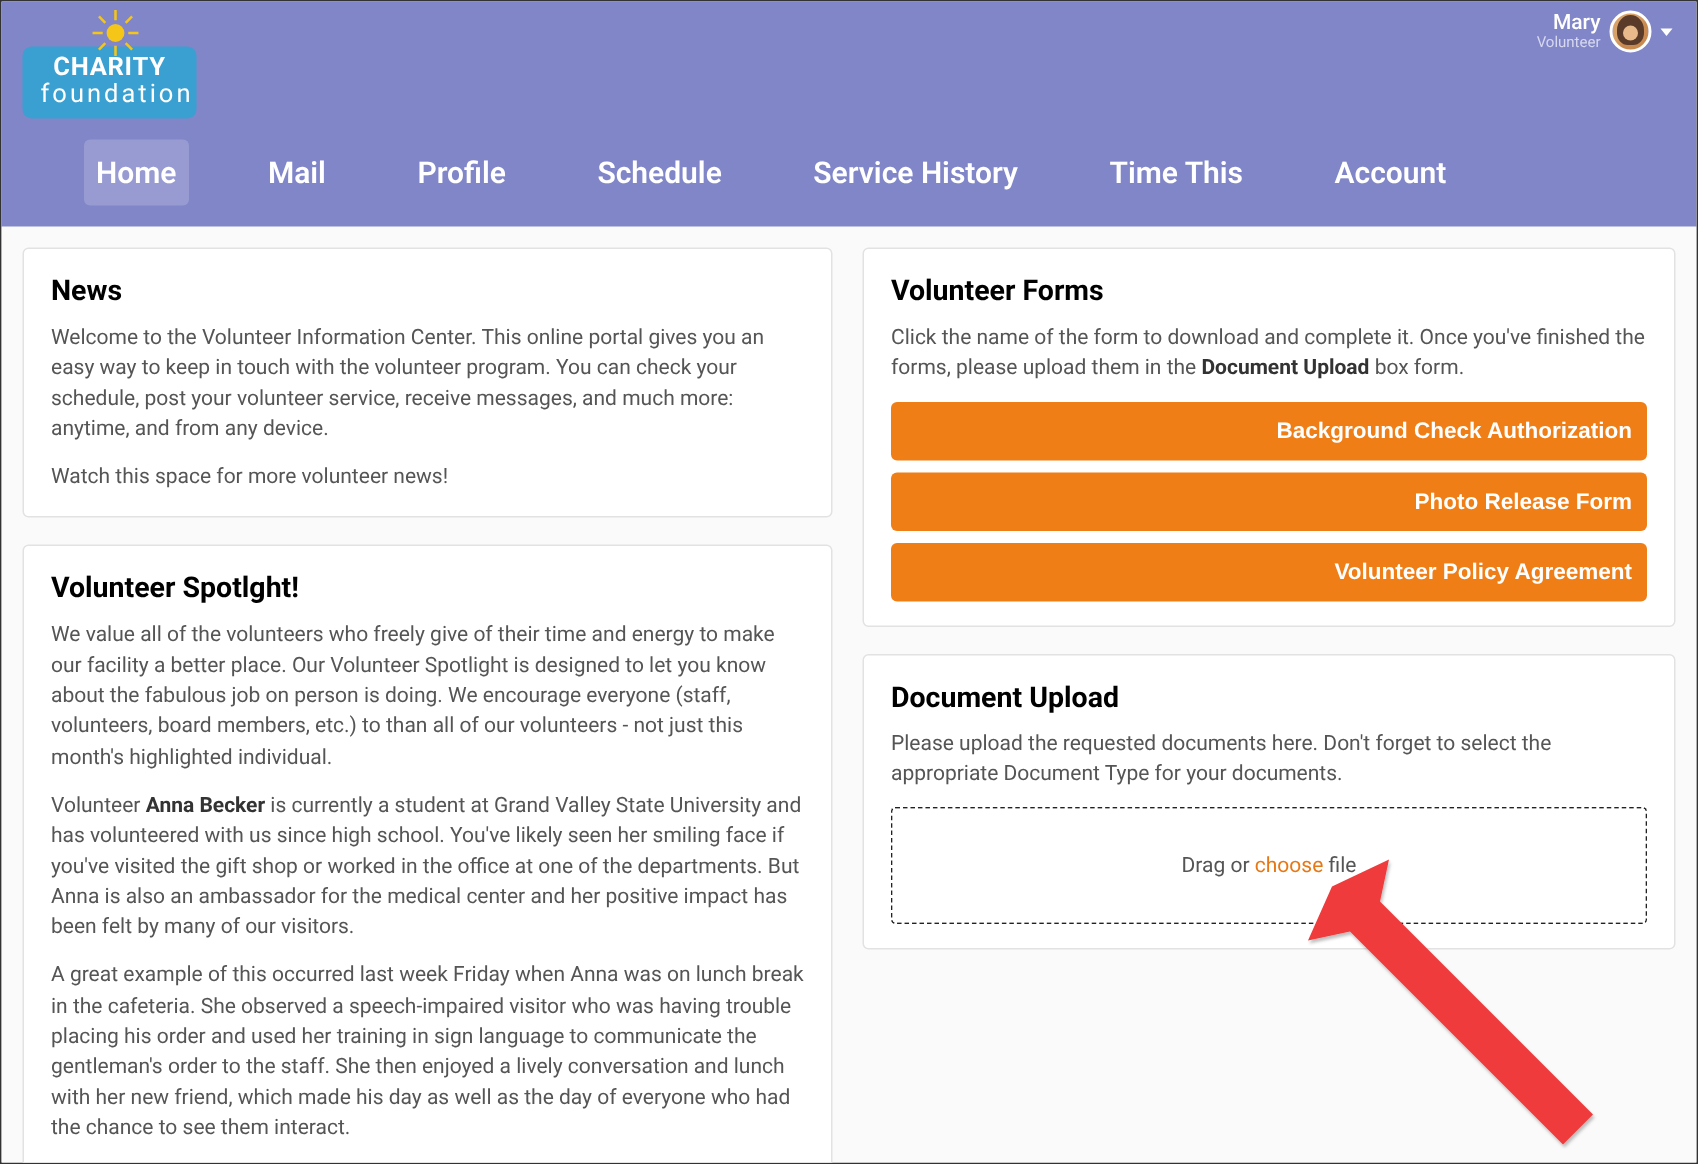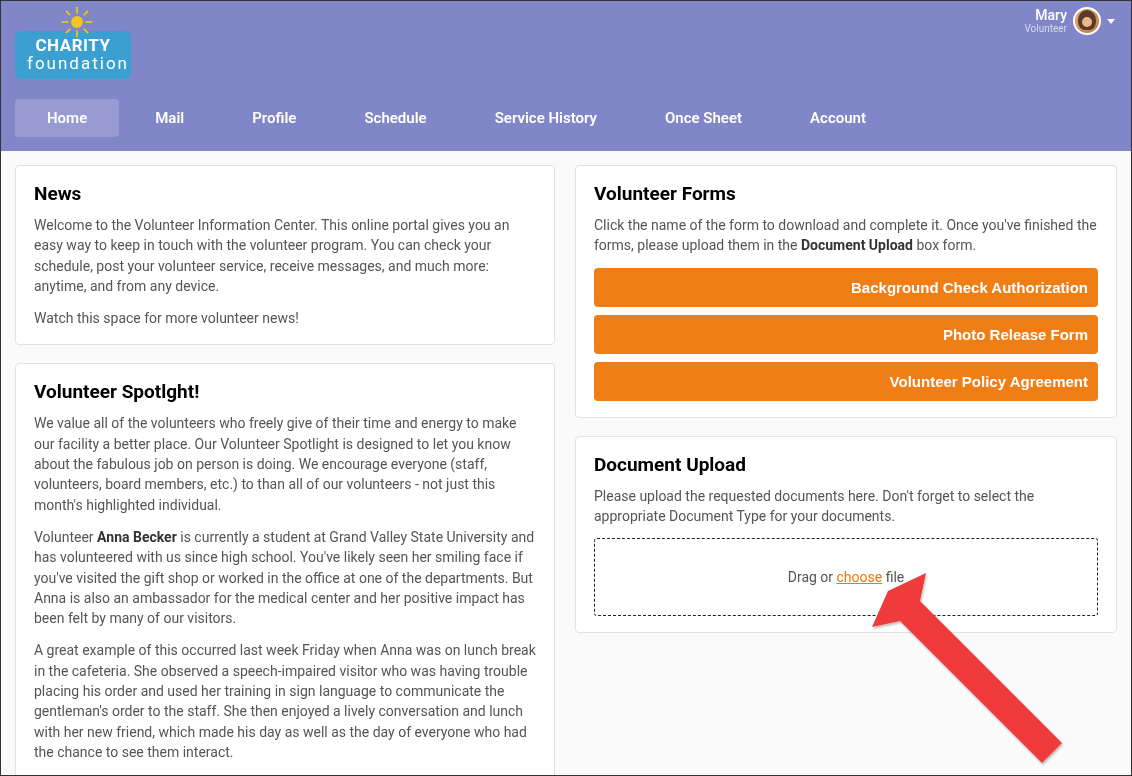--- a/index.html
+++ b/index.html
@@ -99,25 +99,26 @@
   }
   .nav {
     position: absolute;
     bottom: 14px;
     left: 14px;
     display: flex;
     gap: 4px;
   }
   .nav-item {
     color: #fff;
-    font-size: 15px;
+    font-size: 20px;
     font-weight: 600;
-    padding: 10px 32px;
+    padding: 10px 8px;
     border-radius: 4px;
     cursor: pointer;
+    margin-left: 41px;
   }
   .nav-item.active { background: rgba(255,255,255,0.18); }
 
   .content {
     display: flex;
     gap: 20px;
     padding: 14px;
     background: #fafafa;
   }
   .col-left { flex: 0 0 540px; display: flex; flex-direction: column; gap: 18px; }
@@ -165,21 +166,20 @@
     border-radius: 3px;
     padding: 30px 10px;
     text-align: center;
     font-size: 14px;
     color: #555;
     margin-top: 8px;
     position: relative;
   }
   .dropzone .choose {
     color: #E67815;
-    text-decoration: underline;
     cursor: pointer;
   }
 
   .arrow-overlay {
     position: absolute;
     pointer-events: none;
     z-index: 5;
   }
 </style>
 </head>
@@ -214,21 +214,21 @@
     <div class="avatar"></div>
     <div class="caret"></div>
   </div>
 
   <div class="nav">
     <div class="nav-item active">Home</div>
     <div class="nav-item">Mail</div>
     <div class="nav-item">Profile</div>
     <div class="nav-item">Schedule</div>
     <div class="nav-item">Service History</div>
-    <div class="nav-item">Once Sheet</div>
+    <div class="nav-item">Time This</div>
     <div class="nav-item">Account</div>
   </div>
 </div>
 
 <div class="content">
   <div class="col-left">
 
     <div class="card">
       <h2>News</h2>
       <p>Welcome to the Volunteer Information Center. This online portal gives you an easy way to keep in touch with the volunteer program. You can check your schedule, post your volunteer service, receive messages, and much more: anytime, and from any device.</p>

